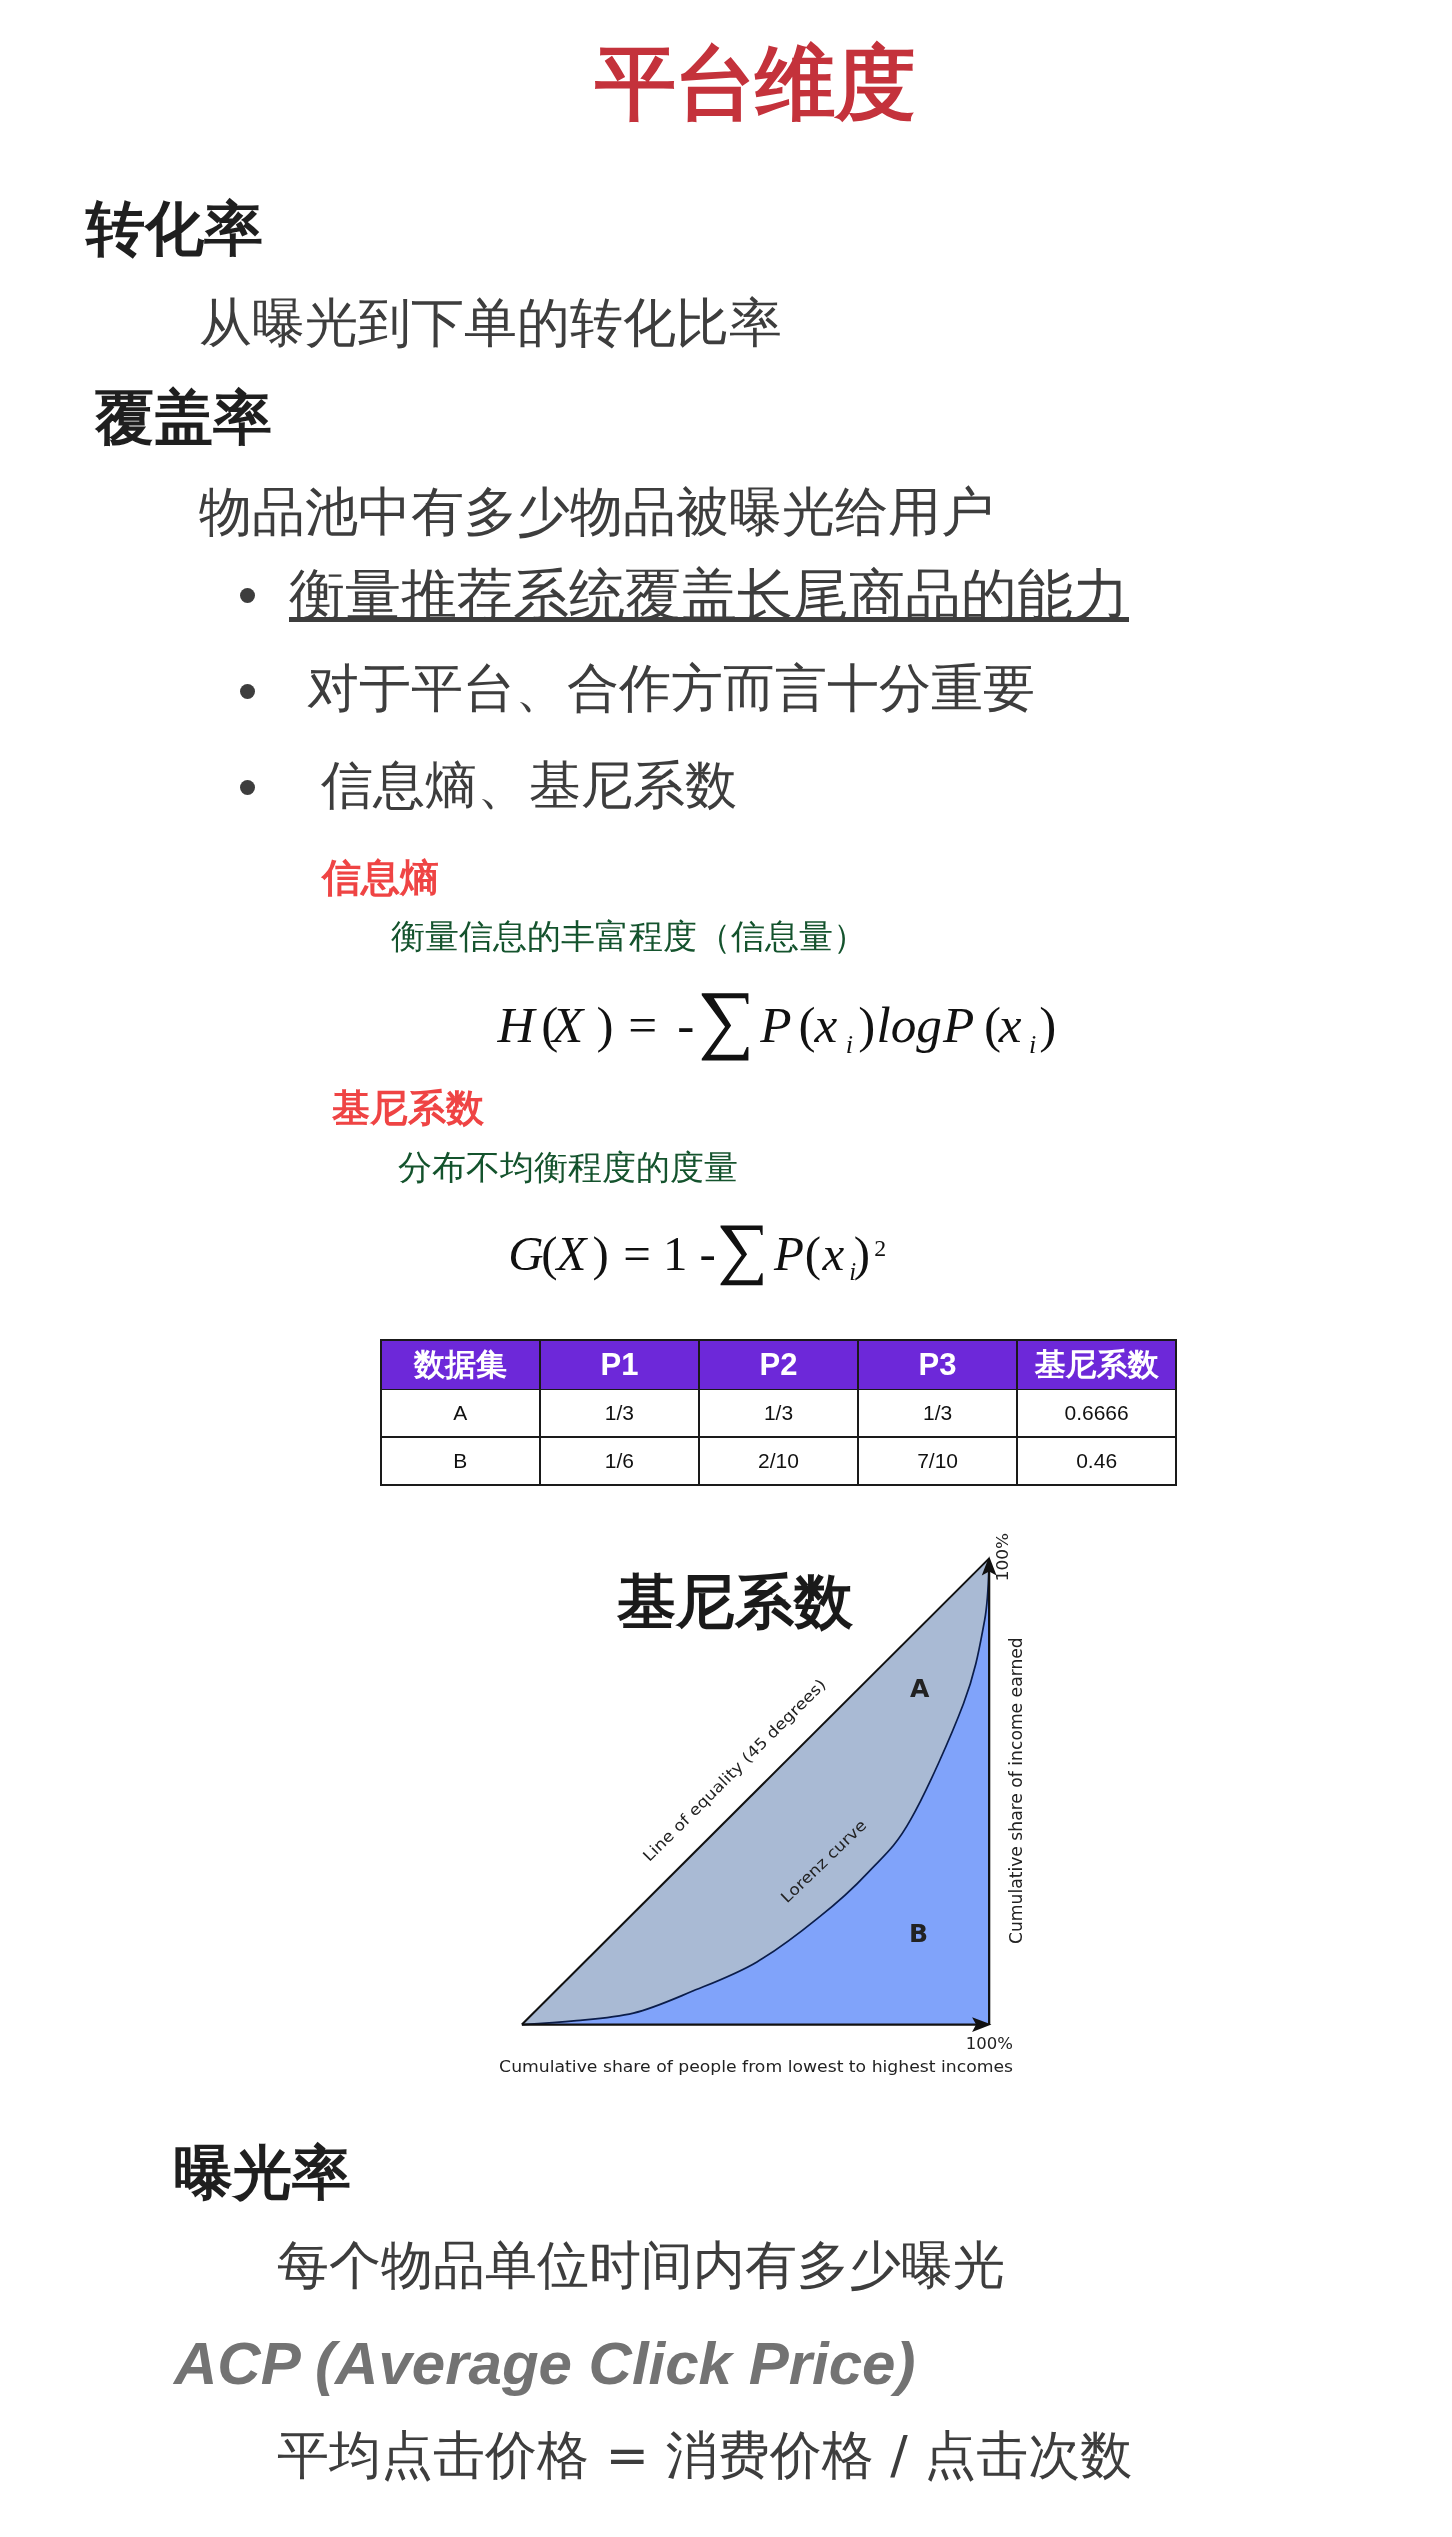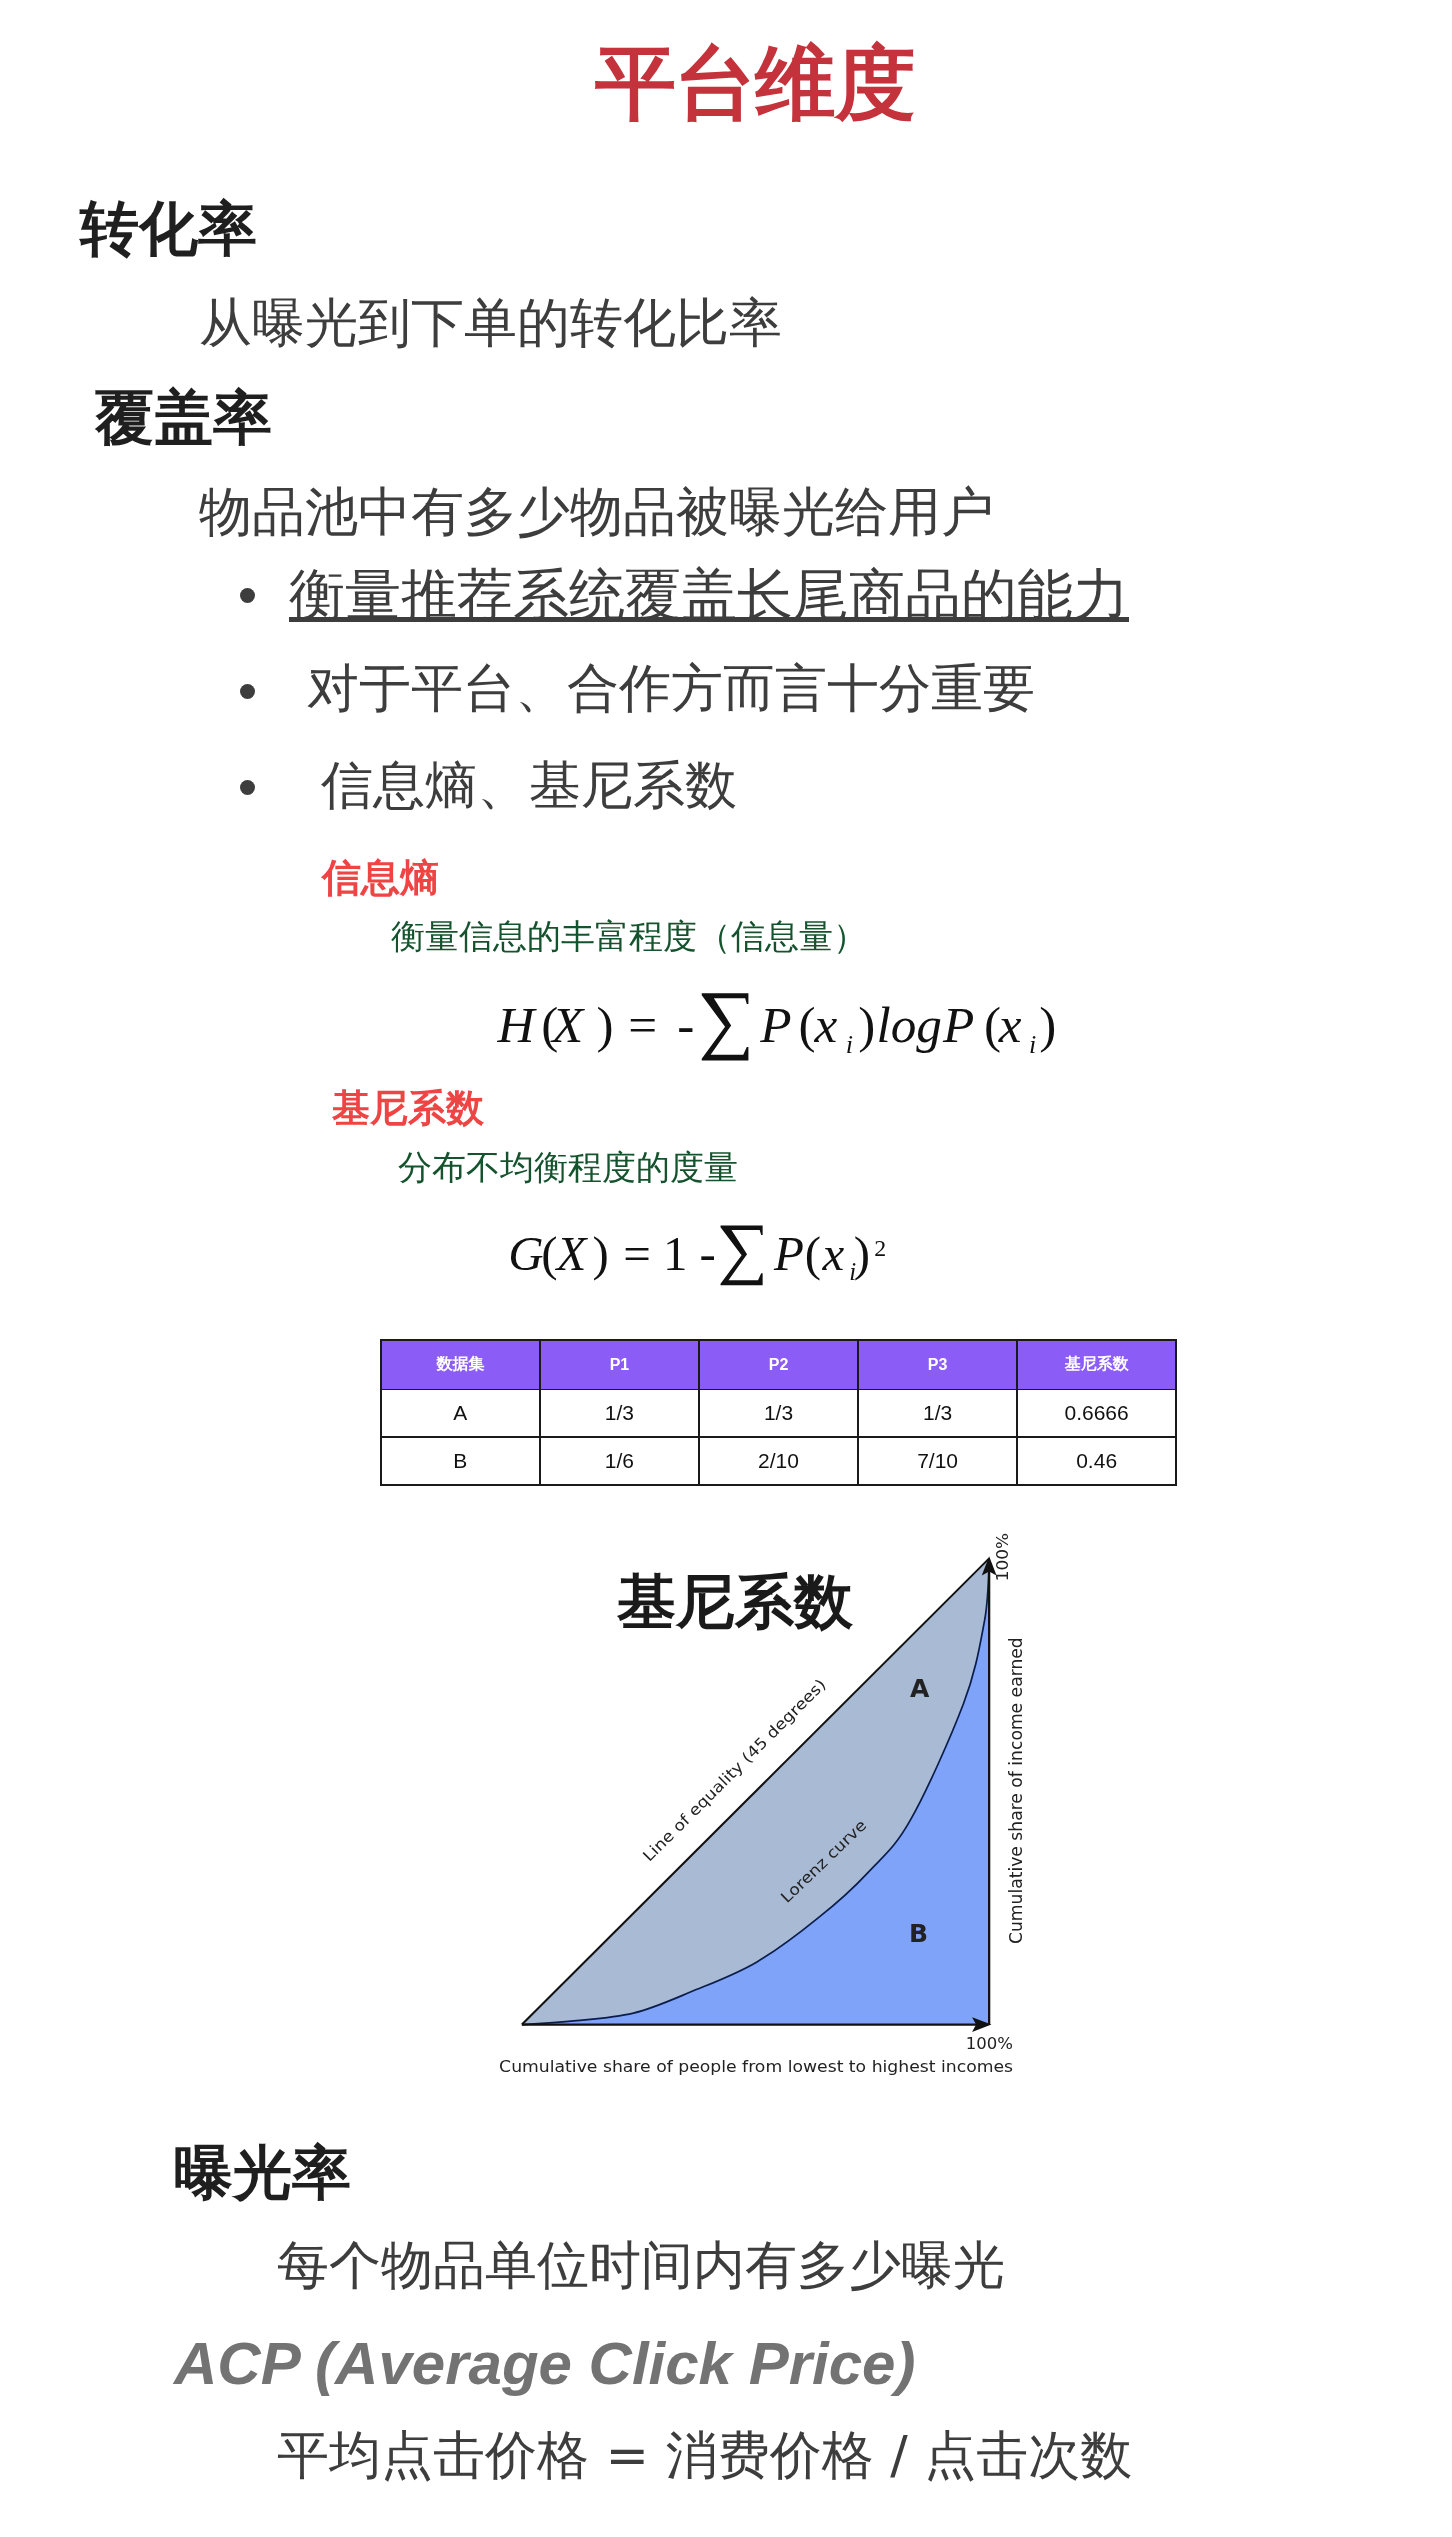--- a/index.html
+++ b/index.html
@@ -26,22 +26,22 @@
     .tbl {
       position: absolute; left: 380px; top: 1339px; width: 797px; height: 147px;
       box-sizing: border-box;
       background: #1a1a1a; padding: 1.7px;
       display: grid;
       grid-template-columns: repeat(5, 1fr);
       grid-template-rows: 48px 46px 46px;
       gap: 1.7px;
     }
     .th {
-      background: #8b5cf6; color: #ffffff;
-      font-size: 16px; font-weight: bold;
+      background: #6d28d9; color: #ffffff;
+      font-size: 31px; font-weight: bold;
       display: flex; align-items: center; justify-content: center;
       font-family: "Liberation Sans", sans-serif;
     }
     .td {
       background: #ffffff; color: #111111;
       font-size: 21px;
       display: flex; align-items: center; justify-content: center;
       font-family: "Liberation Sans", sans-serif;
     }
     .chart-title { left: 617px; top: 1572px; font-size: 59px; font-weight: bold; color: #1a1a1a; }
@@ -50,21 +50,21 @@
     .it { font-style: italic; }
     .dlab { font-family: "DejaVu Sans", sans-serif; fill: #222222; }
   </style>
 </head>
 <body>
 
 <div id="slide">
 
   <div class="abs title">平台维度</div>
 
-  <div class="abs h1" style="left:80px; top:199px;">转化率</div>
+  <div class="abs h1" style="left:86px; top:199px;">转化率</div>
   <div class="abs body" style="left:199px; top:296px; font-size:53px;">从曝光到下单的转化比率</div>
 
   <div class="abs h1" style="left:95px; top:388px;">覆盖率</div>
   <div class="abs body" style="left:199px; top:485px;">物品池中有多少物品被曝光给用户</div>
 
   <div>
     <div class="dot" style="left:240px; top:588px;"></div>
     <div class="abs body" style="left:289px; top:567px; font-size:56px;text-decoration:underline;">衡量推荐系统覆盖长尾商品的能力</div>
 
     <div class="dot" style="left:240px; top:684px;"></div>

